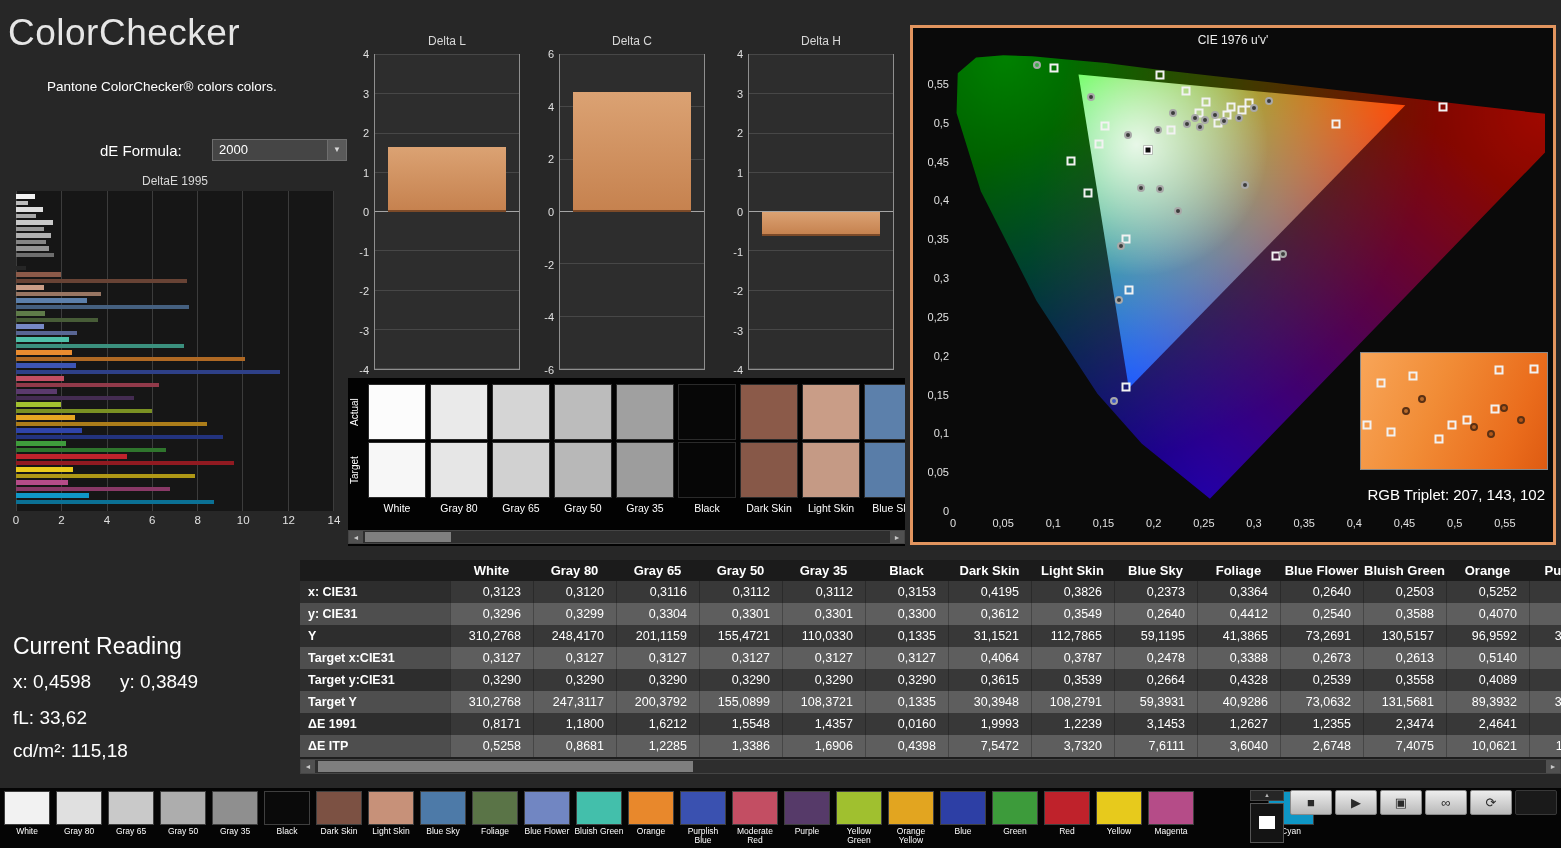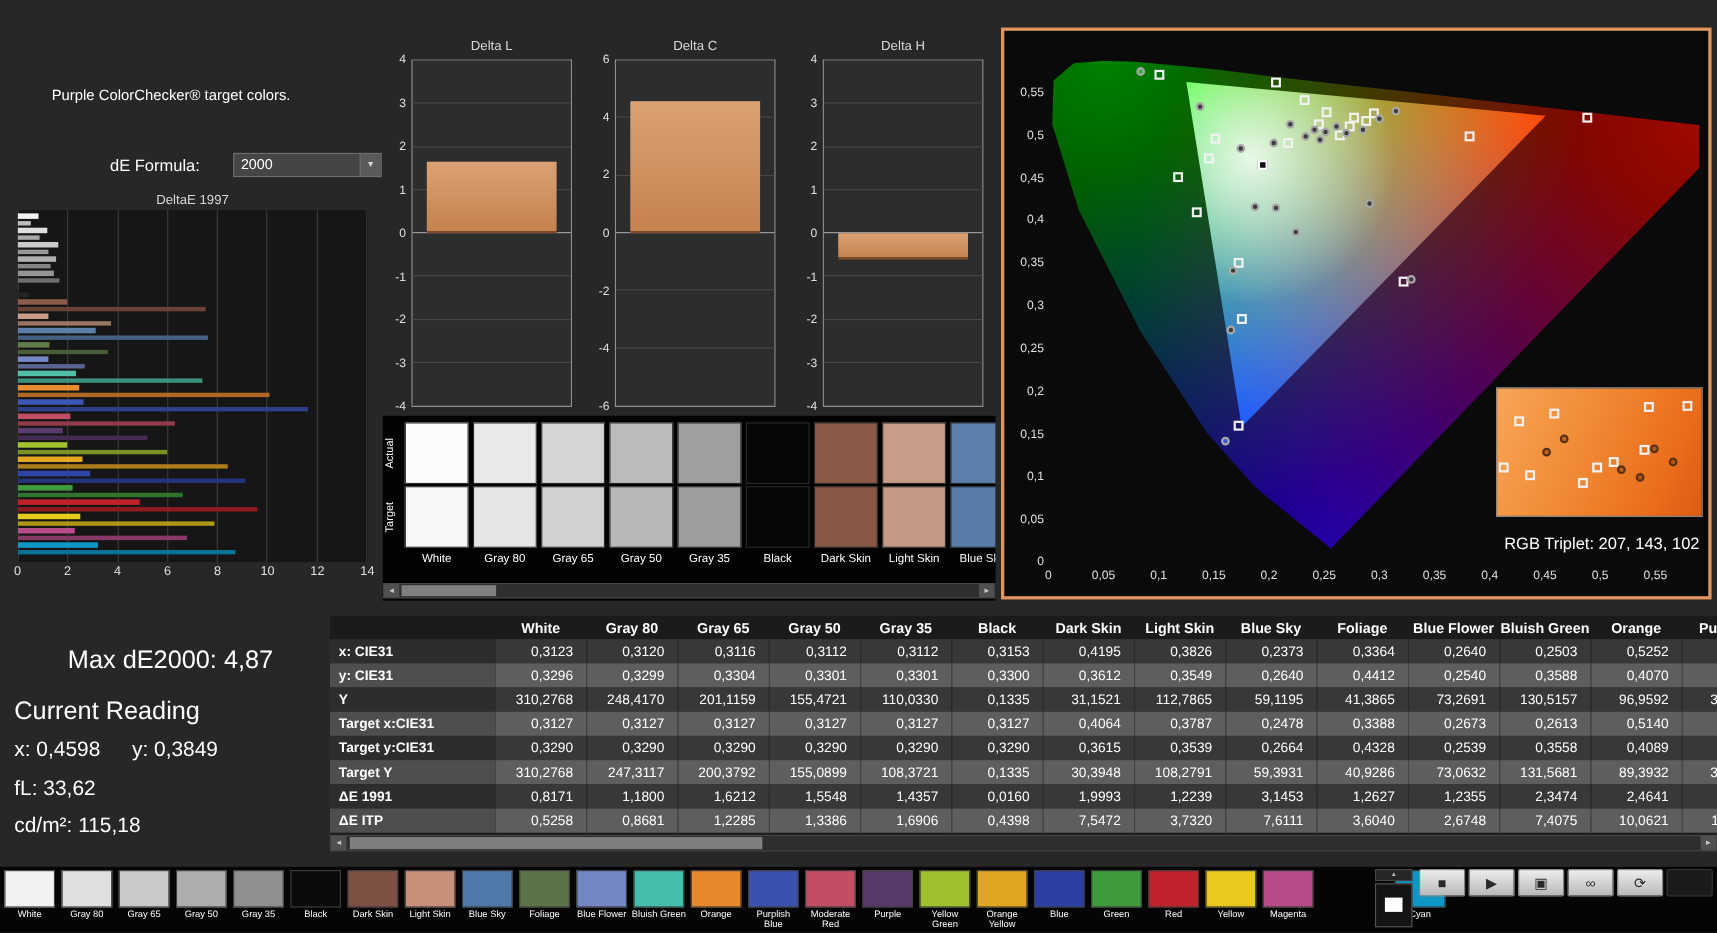--- a/index.html
+++ b/index.html
@@ -121,31 +121,32 @@
   .tb-buttons{position:absolute;left:1290px;top:2px;width:271px;height:25px}
   .tb-btn{position:absolute;top:0;width:42px;height:25px;background:linear-gradient(#ededed,#b9b9b9);
       border:1px solid #8a8a8a;border-radius:2px;color:#2a2a2a;text-align:center;line-height:23px;font-size:13px;cursor:pointer}
   .tb-btn.dark{background:#1a1a1a;border-color:#383838}
 </style>
 </head>
 <body>
 
 <div id="app">
 
+  <div class="app-title">ColorChecker</div>
   <div class="desc">
-    <div>Purple ColorChecker® target colors.</div>
+    <div>Pantone ColorChecker® colors colors.</div>
   </div>
   <div class="formula-label">dE Formula:</div>
   <div class="combo">
     <span class="combo-text">2000</span>
     <span class="combo-arrow">▼</span>
   </div>
 
   <div class="de-wrap">
-    <div class="de-title">DeltaE 1997</div>
+    <div class="de-title">DeltaE 1995</div>
     <div class="de-plot">
         <div class="de-grid" style="left: 0px;"></div>
         <div class="de-grid" style="left: 45.2857px;"></div>
         <div class="de-grid" style="left: 90.5714px;"></div>
         <div class="de-grid" style="left: 135.857px;"></div>
         <div class="de-grid" style="left: 181.143px;"></div>
         <div class="de-grid" style="left: 226.429px;"></div>
         <div class="de-grid" style="left: 271.714px;"></div>
         <div class="de-grid" style="left: 317px;"></div>
         <div class="de-bar" style="top: 3px; width: 18.5598px; background: rgb(242, 242, 242);"></div>
@@ -202,21 +203,20 @@
         <div class="de-xlab" style="left: 31.4286px;">2</div>
         <div class="de-xlab" style="left: 76.8571px;">4</div>
         <div class="de-xlab" style="left: 122.286px;">6</div>
         <div class="de-xlab" style="left: 167.714px;">8</div>
         <div class="de-xlab" style="left: 213.143px;">10</div>
         <div class="de-xlab" style="left: 258.571px;">12</div>
         <div class="de-xlab" style="left: 304px;">14</div>
       </div>
   </div>
 
-  <div class="stat stat-max">Max dE2000: 4,87</div>
   <div class="stat stat-cur">Current Reading</div>
   <div class="stat stat-xy">
     <span>x: 0,4598</span>
     <span class="yv">y: 0,3849</span>
   </div>
   <div class="stat stat-fl">fL: 33,62</div>
   <div class="stat stat-cd">cd/m²: 115,18</div>
 
   <div class="mini" style="left:346px">
     <div class="dc-title">Delta L</div>
@@ -344,20 +344,21 @@
         </div>
       </div>
     <div class="hscroll strip-scroll">
       <div class="hs-btn hs-left">◄</div>
       <div class="hs-btn hs-right">►</div>
       <div class="hs-thumb" style="left:16px;width:86px"></div>
     </div>
   </div>
 
   <div class="cie">
+    <div class="cie-title">CIE 1976 u'v'</div>
     <div>
         <div class="cie-ylab" style="top: 477px;">0</div>
         <div class="cie-ylab" style="top: 438.186px;">0,05</div>
         <div class="cie-ylab" style="top: 399.373px;">0,1</div>
         <div class="cie-ylab" style="top: 360.559px;">0,15</div>
         <div class="cie-ylab" style="top: 321.746px;">0,2</div>
         <div class="cie-ylab" style="top: 282.932px;">0,25</div>
         <div class="cie-ylab" style="top: 244.119px;">0,3</div>
         <div class="cie-ylab" style="top: 205.305px;">0,35</div>
         <div class="cie-ylab" style="top: 166.492px;">0,4</div>

